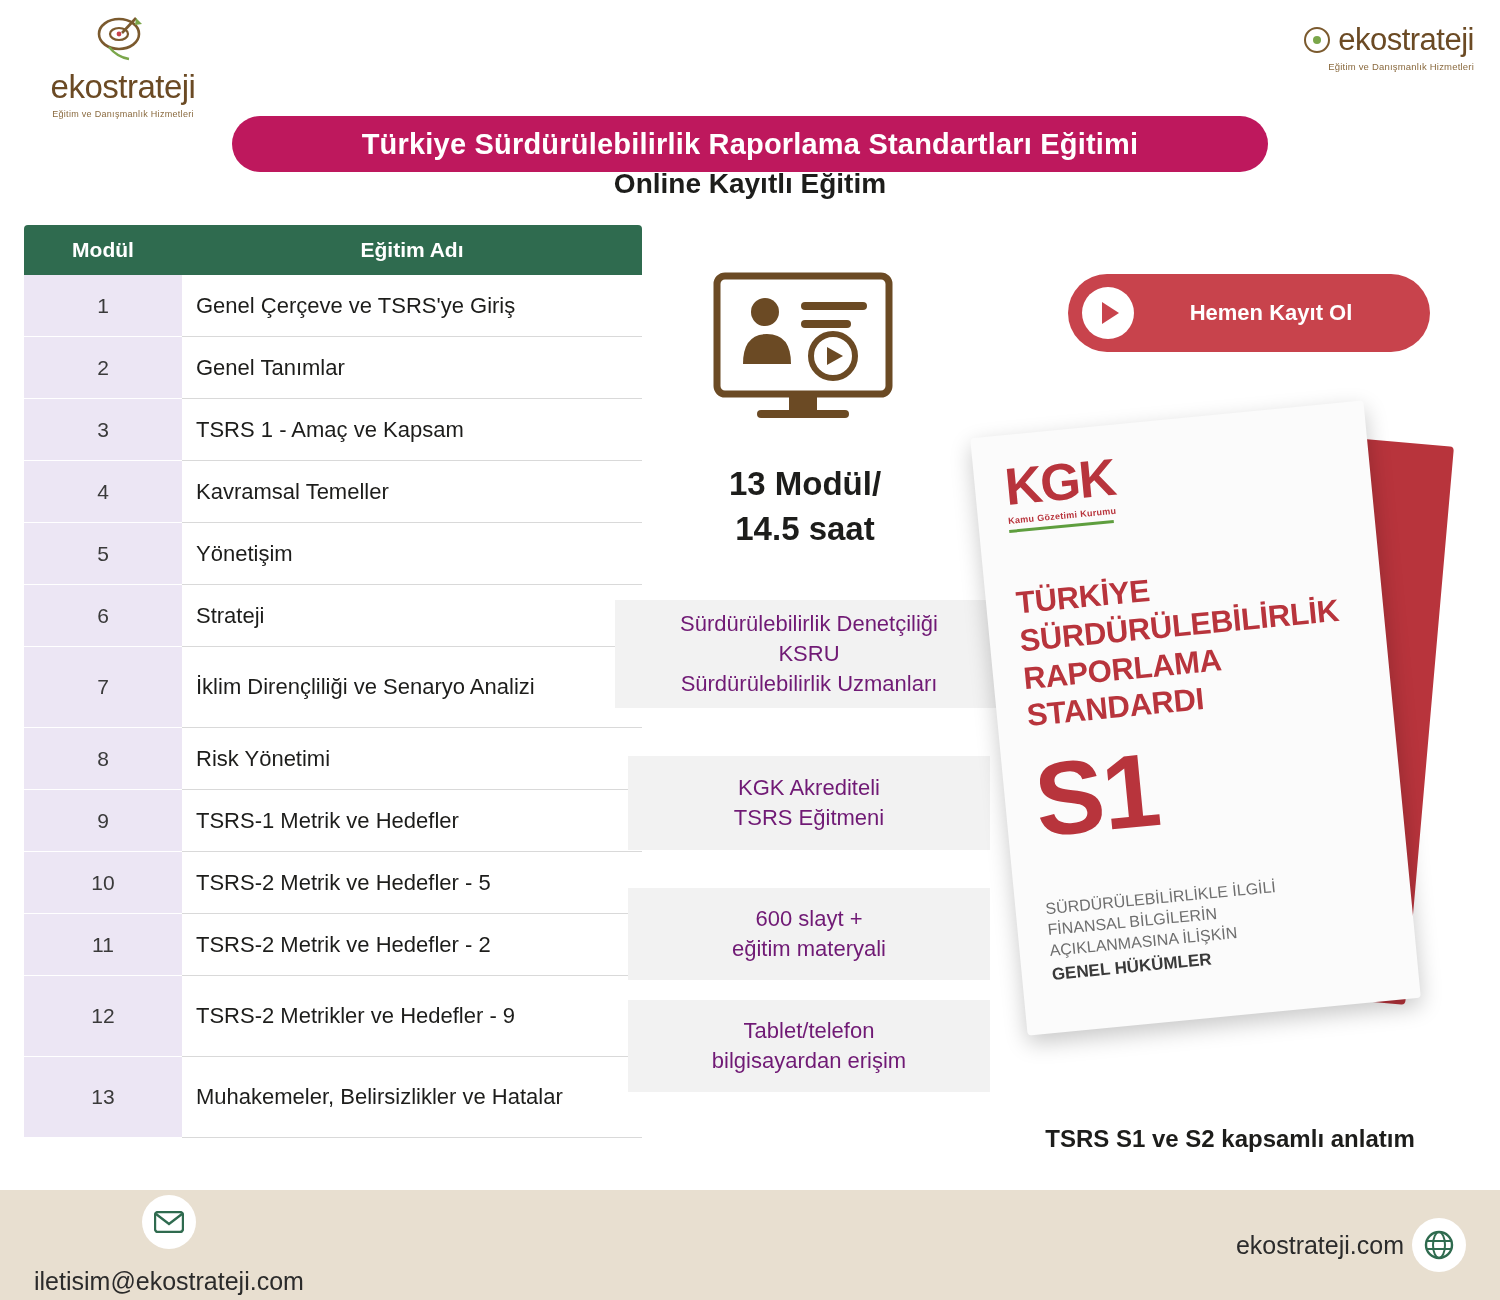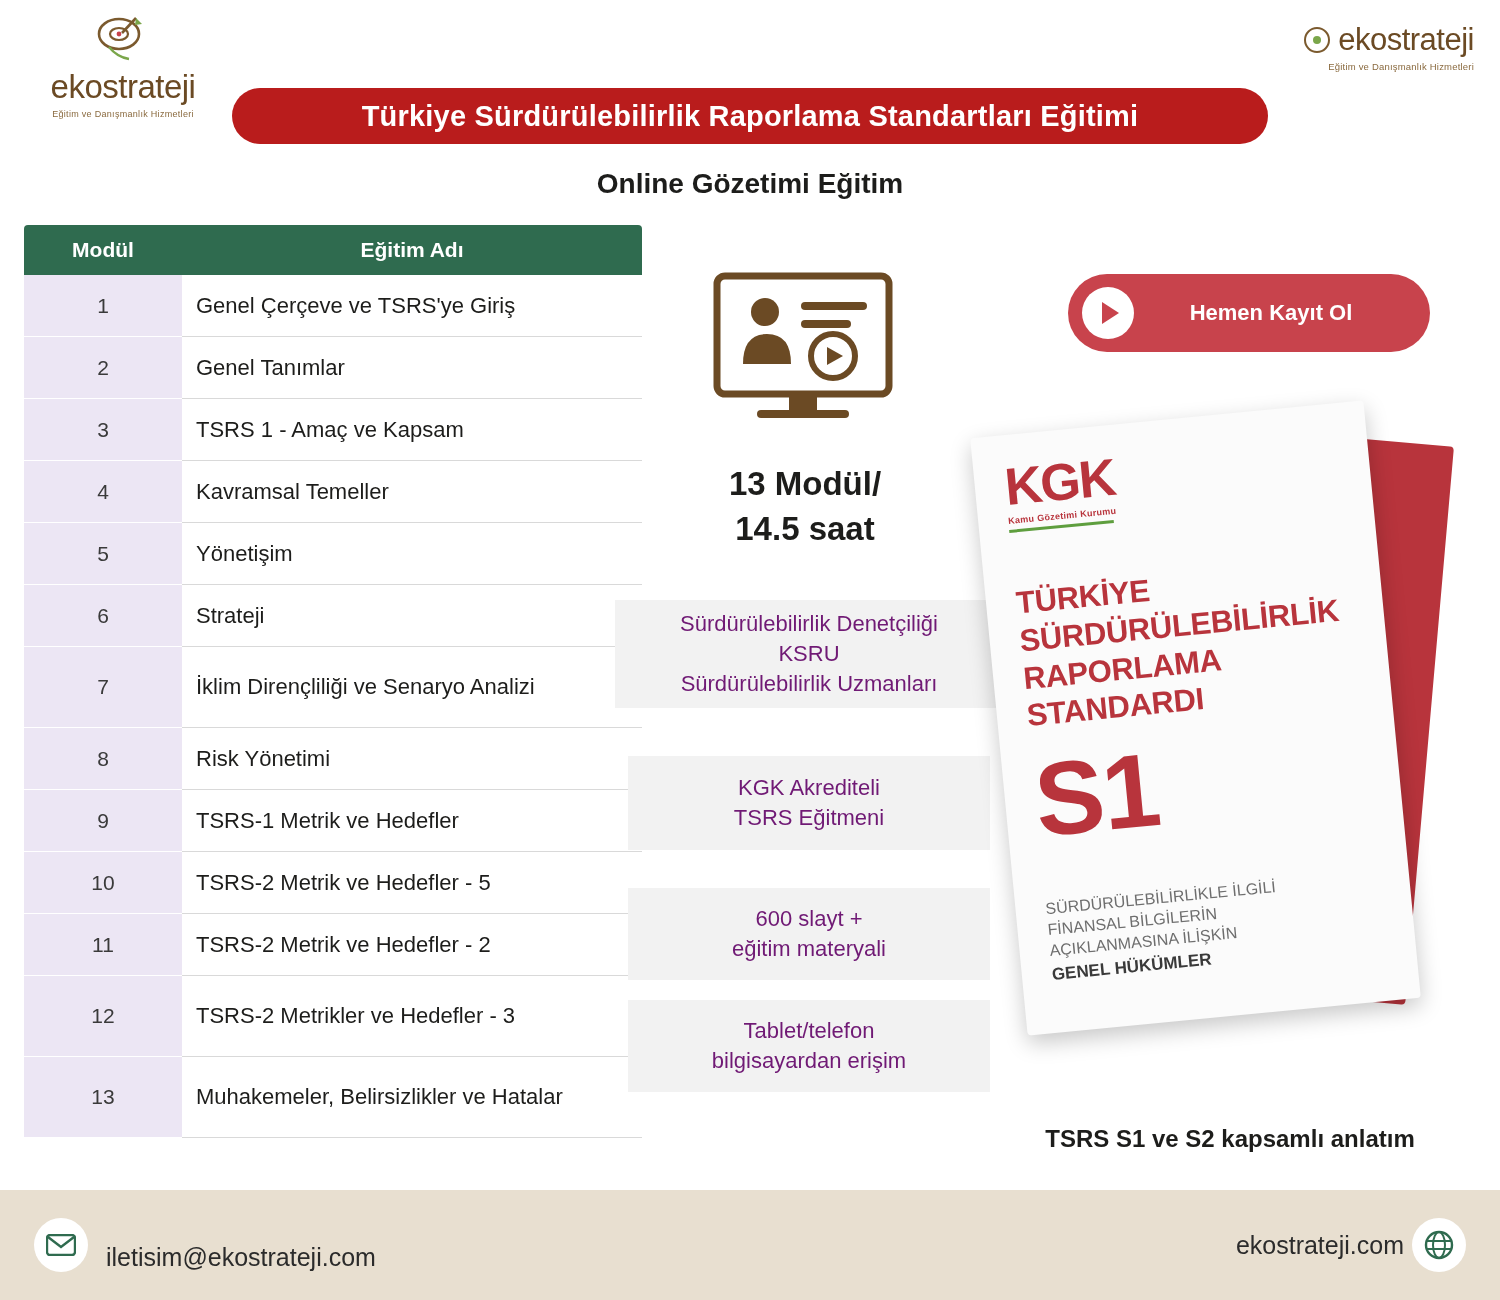--- a/index.html
+++ b/index.html
@@ -66,24 +66,24 @@
     font-size: 9.5px;
     color: #8a6a3f;
     margin-top: 3px;
     letter-spacing: 0.2px;
   }
 
   
   .title-banner {
     position: absolute;
     left: 232px;
-    top: 88px;
+    top: 116px;
     width: 1036px;
     height: 56px;
-    background: #b91c1c;
+    background: #be185d;
     border-radius: 28px;
     display: flex;
     align-items: center;
     justify-content: center;
   }
   .title-banner .t {
     color: #ffffff;
     font-size: 29px;
     font-weight: bold;
     letter-spacing: 0.2px;
@@ -320,21 +320,21 @@
     left: 0;
     bottom: 0;
     width: 1500px;
     height: 110px;
     background: #e8dfd0;
     display: flex;
     align-items: center;
     justify-content: space-between;
     padding: 0 34px;
   }
-  .footer-left { display: flex; align-items: flex-end; gap: 18px; }
+  .footer-left { display: flex; align-items: center; gap: 18px; flex-direction: column; }
   .mail-icon {
     width: 54px; height: 54px;
     border-radius: 50%;
     background: #ffffff;
     display: flex; align-items: center; justify-content: center;
   }
   .footer-text {
     font-size: 25px;
     color: #2b2b2b;
   }
@@ -376,21 +376,21 @@
         </svg>
       </div>
       <div class="word2">ekostrateji</div>
     </div>
     <div class="sub2">Eğitim ve Danışmanlık Hizmetleri</div>
   </div>
 
   <div class="title-banner">
     <div class="t">Türkiye Sürdürülebilirlik Raporlama Standartları Eğitimi</div>
   </div>
-  <div class="subtitle">Online Gözetimi Eğitim</div>
+  <div class="subtitle">Online Kayıtlı Eğitim</div>
 
   <div class="table">
     <div class="thead">
       <div class="c1">Modül</div>
       <div class="c2">Eğitim Adı</div>
     </div>
     <div id="table-body">
         <div class="trow">
           <div class="c1">1</div>
           <div class="c2">Genel Çerçeve ve TSRS'ye Giriş</div>
@@ -430,21 +430,21 @@
         <div class="trow">
           <div class="c1">10</div>
           <div class="c2">TSRS-2 Metrik ve Hedefler - 5</div>
         </div>
         <div class="trow">
           <div class="c1">11</div>
           <div class="c2">TSRS-2 Metrik ve Hedefler - 2</div>
         </div>
         <div class="trow tall">
           <div class="c1">12</div>
-          <div class="c2">TSRS-2 Metrikler ve Hedefler - 3</div>
+          <div class="c2">TSRS-2 Metrikler ve Hedefler - 9</div>
         </div>
         <div class="trow tall">
           <div class="c1">13</div>
           <div class="c2">Muhakemeler, Belirsizlikler ve Hatalar</div>
         </div>
       </div>
   </div>
 
   <div class="monitor-icon">
     <svg width="200" height="160" viewBox="0 0 200 160">

